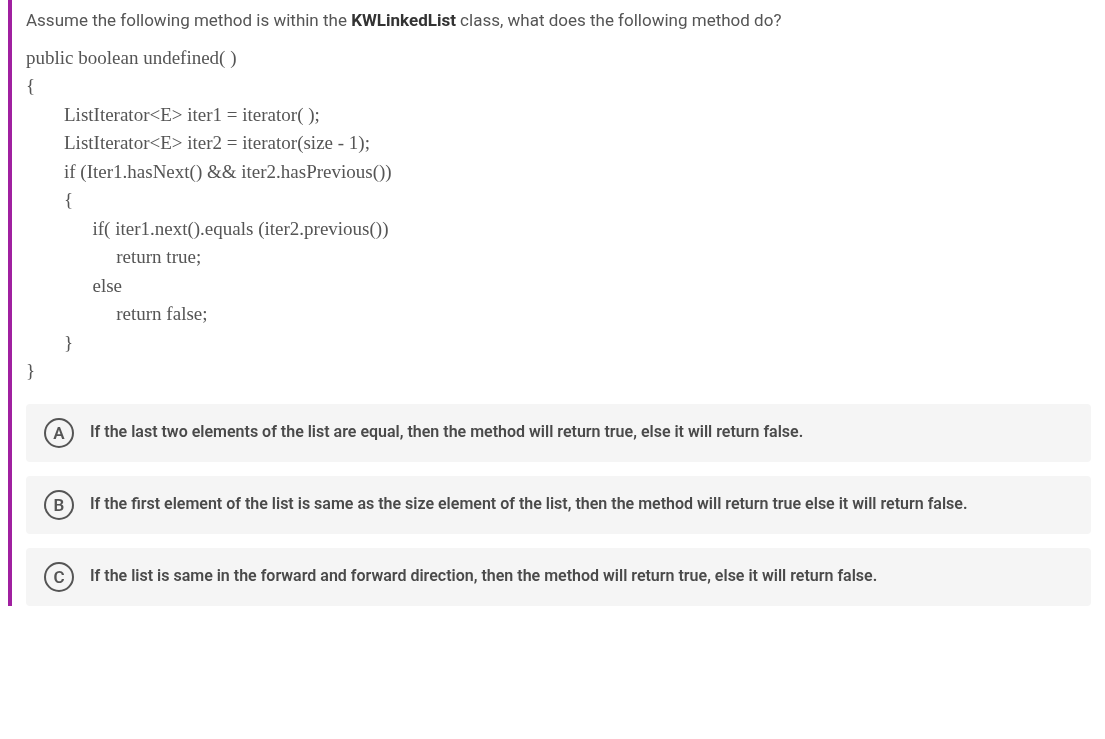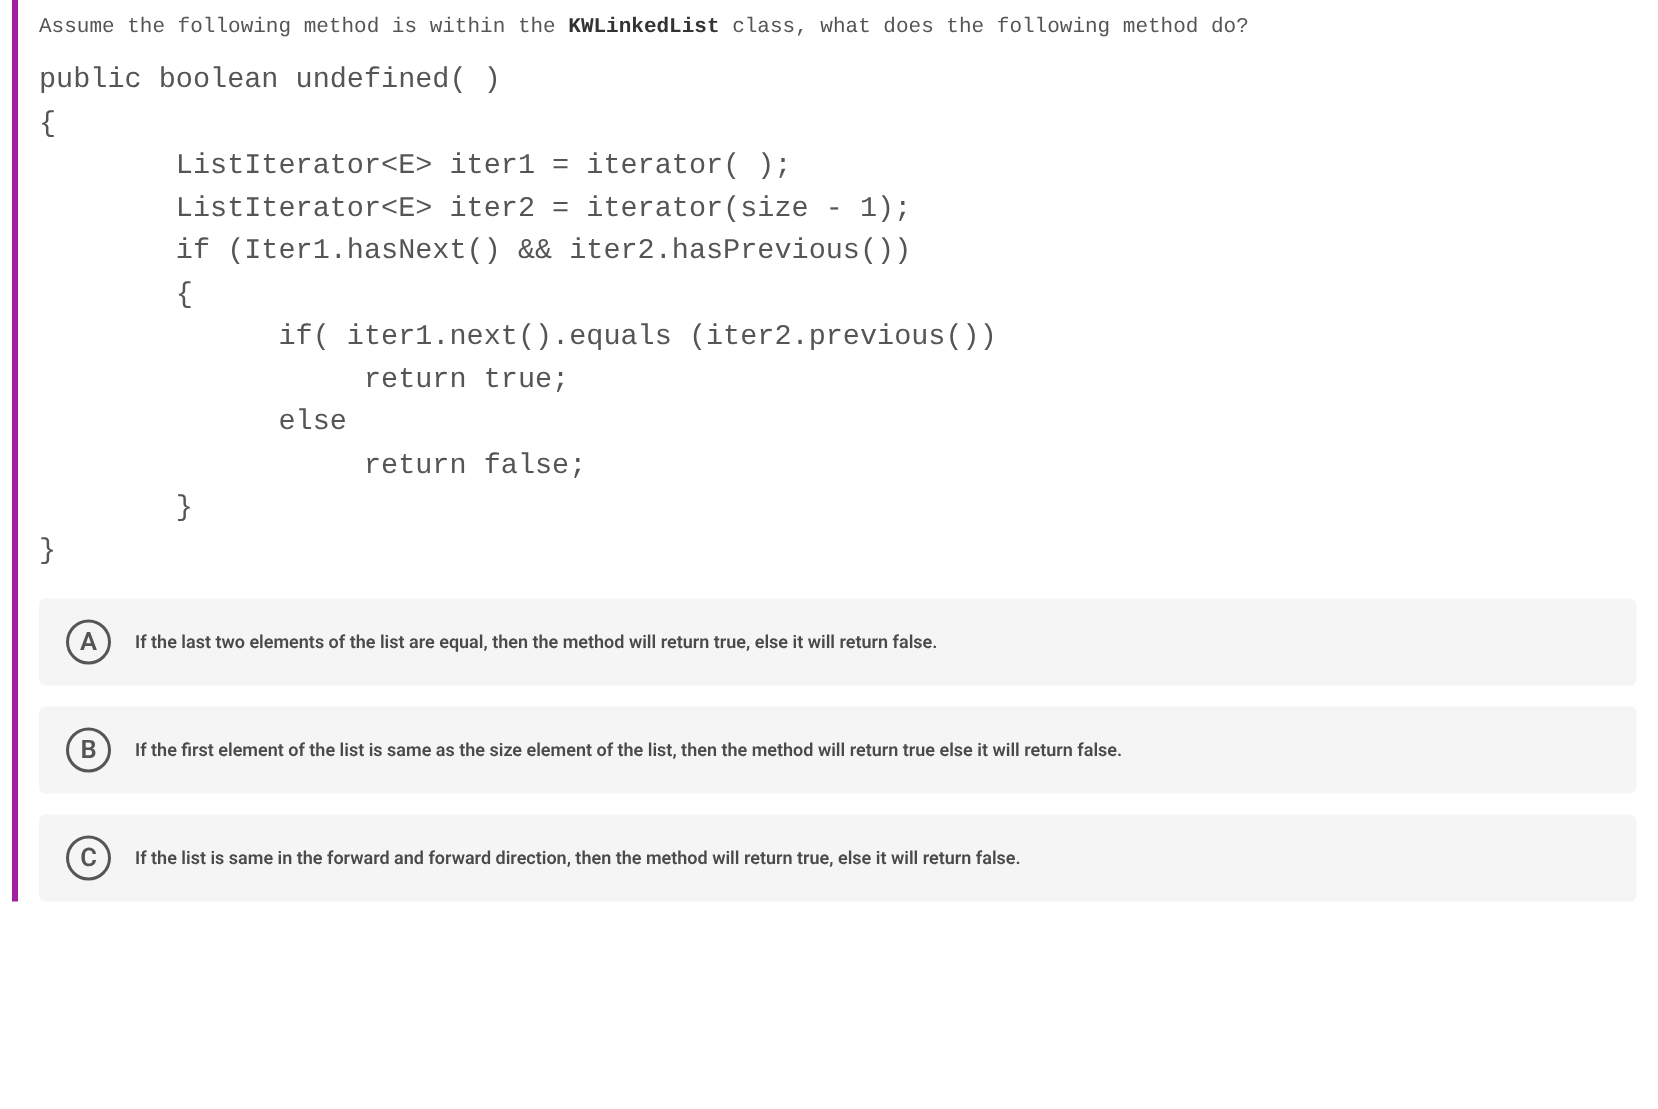--- a/index.html
+++ b/index.html
@@ -13,37 +13,36 @@
       color: #4a4a4a;
       width: 1105px;
       padding: 0;
     }
     .question-container {
       border-left: 4px solid #a020a0;
       padding: 8px 0 0 0;
       margin-left: 8px;
     }
     .question-text {
-      font-size: 14px;
+      font-size: 17px;
       line-height: 1.5;
       padding: 0 4px 10px 14px;
       color: #555;
-      font-family: Liberation Mono, monospace;
     }
     .question-text .bold {
       font-weight: 700;
       color: #333;
     }
     .code-block {
       font-size: 19px;
       line-height: 1.5;
       padding: 0 20px 10px 14px;
       white-space: pre;
       color: #555;
-      font-family: Liberation Mono, monospace;
+      font-family: Liberation Serif, serif;
     }
     .options-container {
       padding: 8px 14px 0 14px;
     }
     .option {
       display: flex;
       align-items: center;
       background: #f5f5f5;
       border-radius: 4px;
       padding: 14px 18px;
@@ -57,21 +56,21 @@
       border: 2px solid #555;
       border-radius: 50%;
       display: flex;
       align-items: center;
       justify-content: center;
       font-size: 17px;
       font-weight: 600;
       color: #555;
     }
     .option-text {
-      font-size: 12px;
+      font-size: 16px;
       line-height: 1.55;
       font-weight: 600;
       color: #4a4a4a;
     }
   </style>
 </head>
 <body>
 
 <div class="question-container">
   <div class="question-text">

